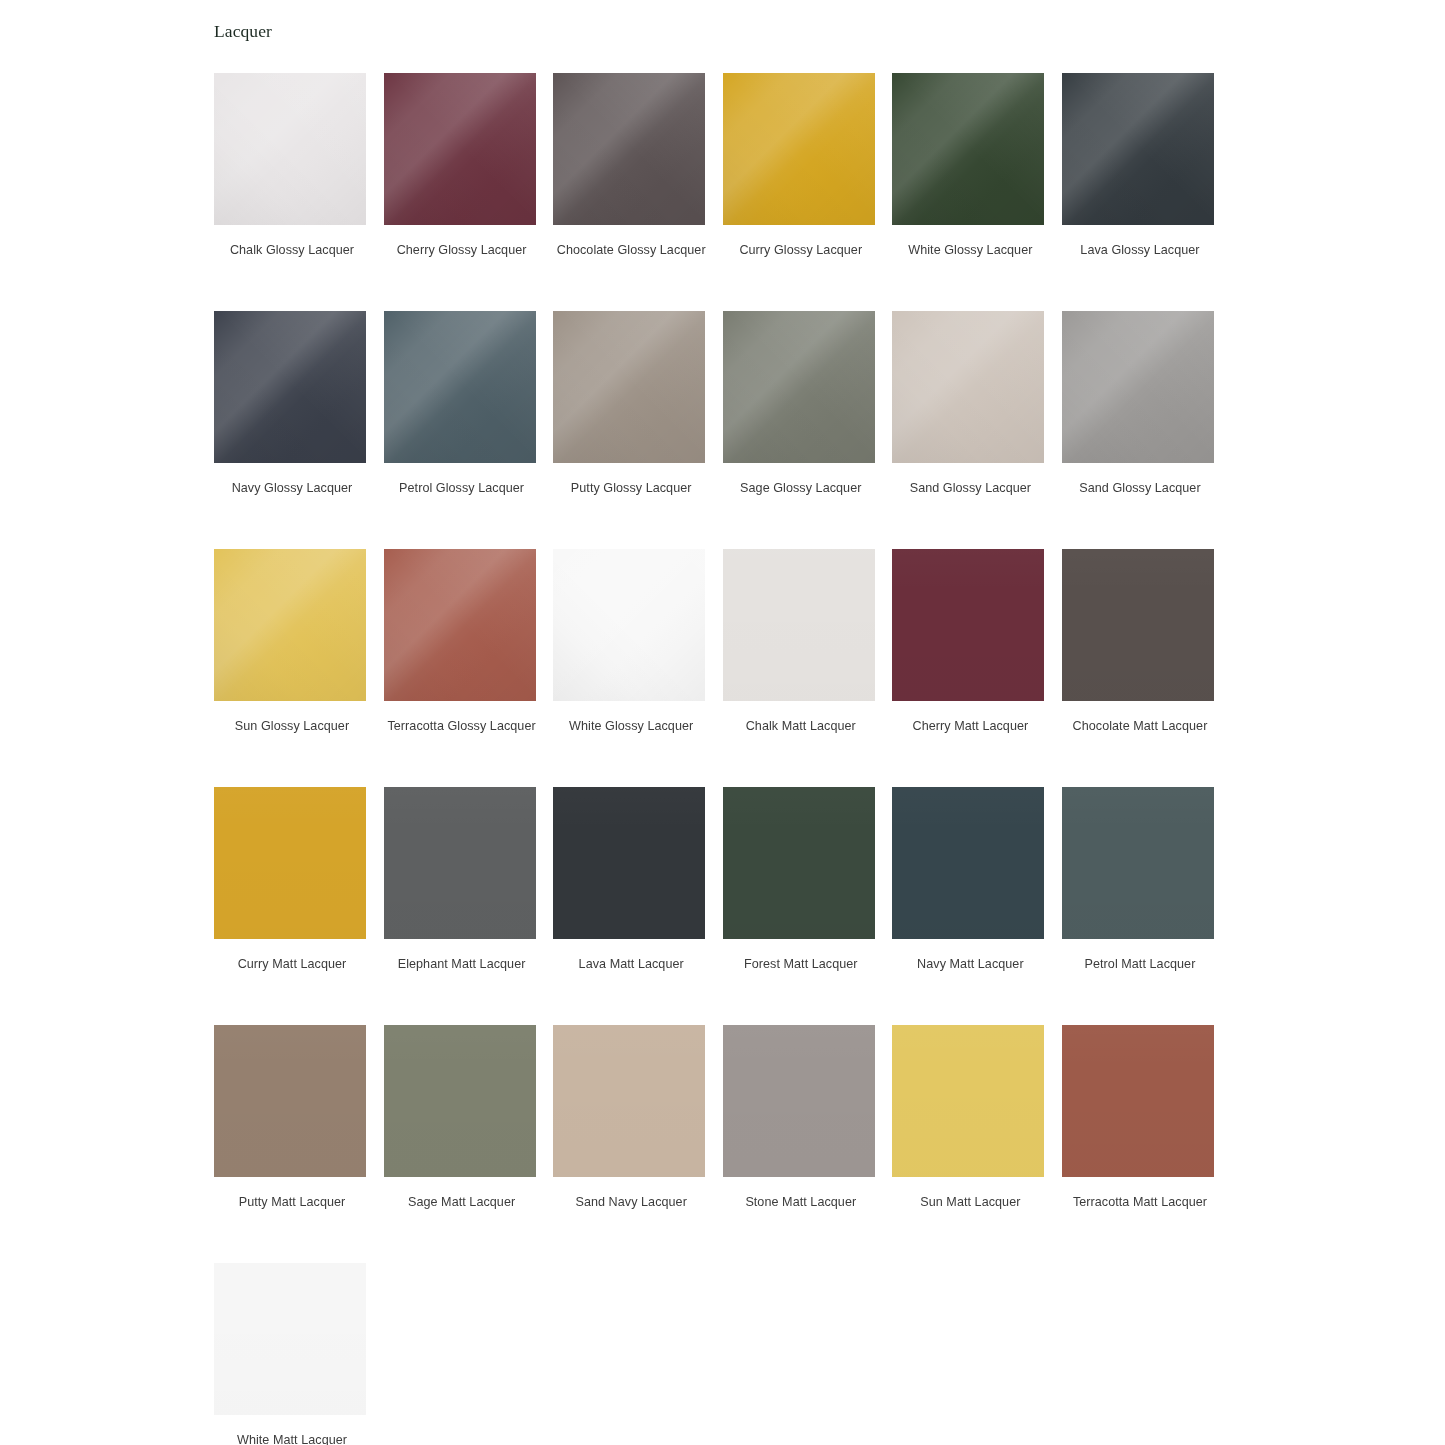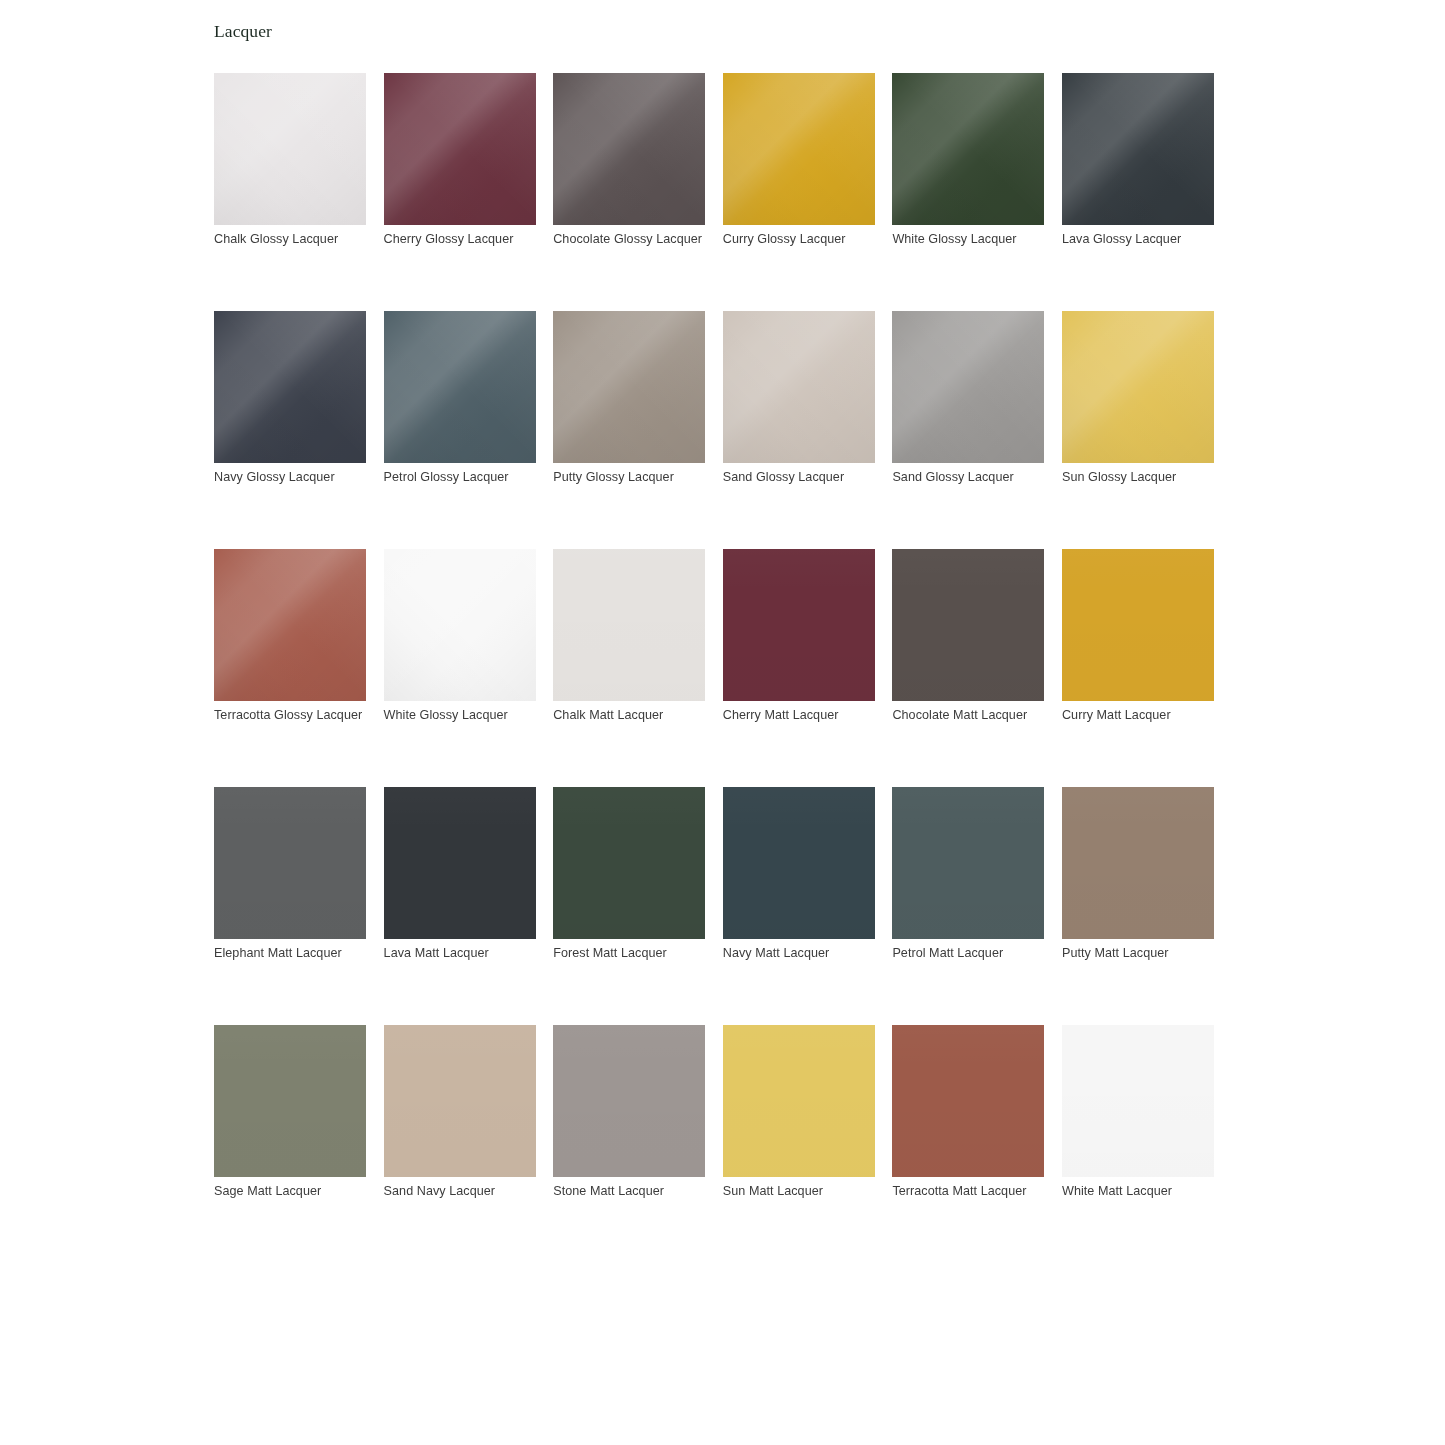--- a/index.html
+++ b/index.html
@@ -14,20 +14,21 @@
   body {
     font-family: "Liberation Sans", sans-serif;
     -webkit-font-smoothing: antialiased;
   }
 
   #page {
     position: relative;
     width: 1445px;
     height: 1445px;
     background: #ffffff;
+    text-align: center;
   }
 
   #page-title {
     position: absolute;
     left: 214px;
     top: 19px;
     font-family: "Liberation Serif", serif;
     font-size: 17.5px;
     line-height: 24px;
     color: #1d2b23;
@@ -101,21 +102,21 @@
       180deg,
       rgba(255,255,255,0.020) 0%,
       rgba(255,255,255,0.000) 28%,
       rgba(0,0,0,0.008) 100%
     );
     pointer-events: none;
   }
 
   .swatch-label {
     position: absolute;
-    top: 156px;
+    top: 167px;
     left: 0;
     width: 156px;
     font-family: "Liberation Sans", sans-serif;
     font-size: 12.6px;
     line-height: 21px;
     color: #3c3c3c;
     letter-spacing: 0.05px;
   }
 </style>
 </head>
@@ -156,20 +157,24 @@
       </div>
       <div class="swatch-cell">
         <div class="swatch-chip glossy" style="background-color: rgb(77, 94, 102);"></div>
         <div class="swatch-label">Petrol Glossy Lacquer</div>
       </div>
       <div class="swatch-cell">
         <div class="swatch-chip glossy" style="background-color: rgb(155, 144, 133);"></div>
         <div class="swatch-label">Putty Glossy Lacquer</div>
       </div>
       <div class="swatch-cell">
+        <div class="swatch-chip glossy" style="background-color: rgb(119, 122, 111);"></div>
+        <div class="swatch-label">Sage Glossy Lacquer</div>
+      </div>
+      <div class="swatch-cell">
         <div class="swatch-chip glossy" style="background-color: rgb(205, 195, 186);"></div>
         <div class="swatch-label">Sand Glossy Lacquer</div>
       </div>
       <div class="swatch-cell">
         <div class="swatch-chip glossy" style="background-color: rgb(154, 152, 150);"></div>
         <div class="swatch-label">Sand Glossy Lacquer</div>
       </div>
       <div class="swatch-cell">
         <div class="swatch-chip glossy" style="background-color: rgb(226, 194, 87);"></div>
         <div class="swatch-label">Sun Glossy Lacquer</div>

